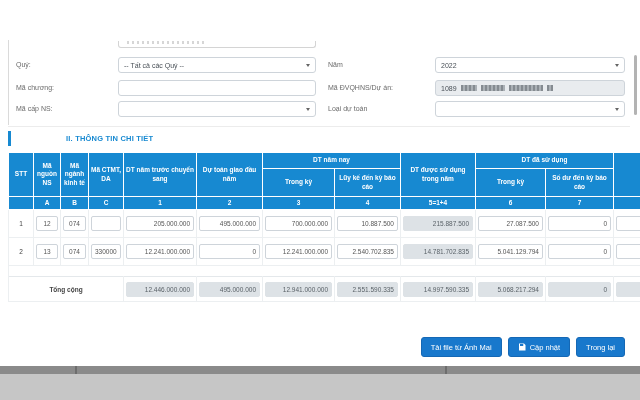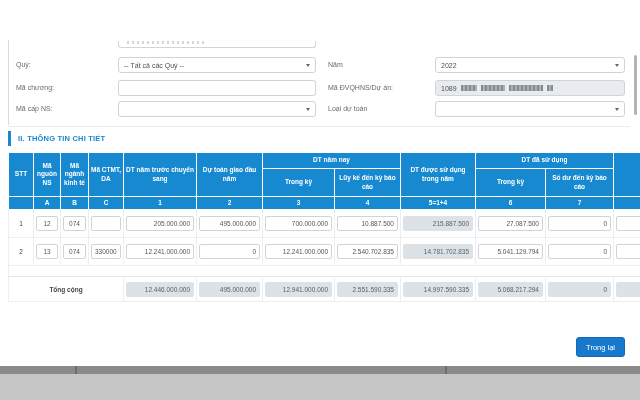--- a/index.html
+++ b/index.html
@@ -33,21 +33,21 @@
     border-radius:0 0 3px 3px;
   }
   .clipped-control .smudge {
     position:absolute; left:8px; top:0; width:80px; height:3px; opacity:.55;
     background:repeating-linear-gradient(90deg,#b5b5b5 0 2px,transparent 2px 5px);
   }
 
   
   .section-bar {
     position:absolute; left:8px; top:126px; width:622px; height:23px;
-    border-top:1px solid #ececec; display:flex; align-items:center;
+    border-top:1px solid #ececec; display:flex; align-items:center;gap:48px;
   }
   .section-accent { width:3px; height:15px; background:#1789d1; margin-right:7px; }
   .section-title { font-size:7.5px; font-weight:bold; color:#1789d1; letter-spacing:.2px; }
 
   
   table.grid { position:absolute; left:8px; top:152px; border-collapse:collapse; table-layout:fixed; width:650px; }
   table.grid th {
     background:#1789d1; color:#fff; font-size:6.5px; font-weight:bold;
     border:1px solid #fff; text-align:center; padding:1px 2px; line-height:1.3;
   }
@@ -229,20 +229,29 @@
       <td><input class="cellinput num gray" readonly="" value="14.997.590.335" style=""></td>
       <td><input class="cellinput num gray" readonly="" value="5.068.217.294" style=""></td>
       <td><input class="cellinput num gray" readonly="" value="0" style=""></td>
       <td><input class="cellinput num gray" readonly="" style=""></td>
     </tr>
   </tbody>
 </table>
 
 <div class="btn-row">
   <button class="btn">
+    <span>Tải file từ Ánh Mai</span>
+  </button>
+  <button class="btn">
+    <svg width="8" height="8" viewBox="0 0 16 16">
+      <path fill="#ffffff" d="M2 1h10l3 3v11H2V1zm2 1v4h7V2H4zm6 1h1v2h-1V3zM4 9h8v5H4V9z"></path>
+    </svg>
+    <span>Cập nhật</span>
+  </button>
+  <button class="btn">
     <span>Trong lại</span>
   </button>
 </div>
 
 <div class="bottom-band"></div>
 <div class="notch" style="left:75px"></div>
 <div class="notch" style="left:445px"></div>
 <div class="bottom-area"></div>
 
 </body></html>

